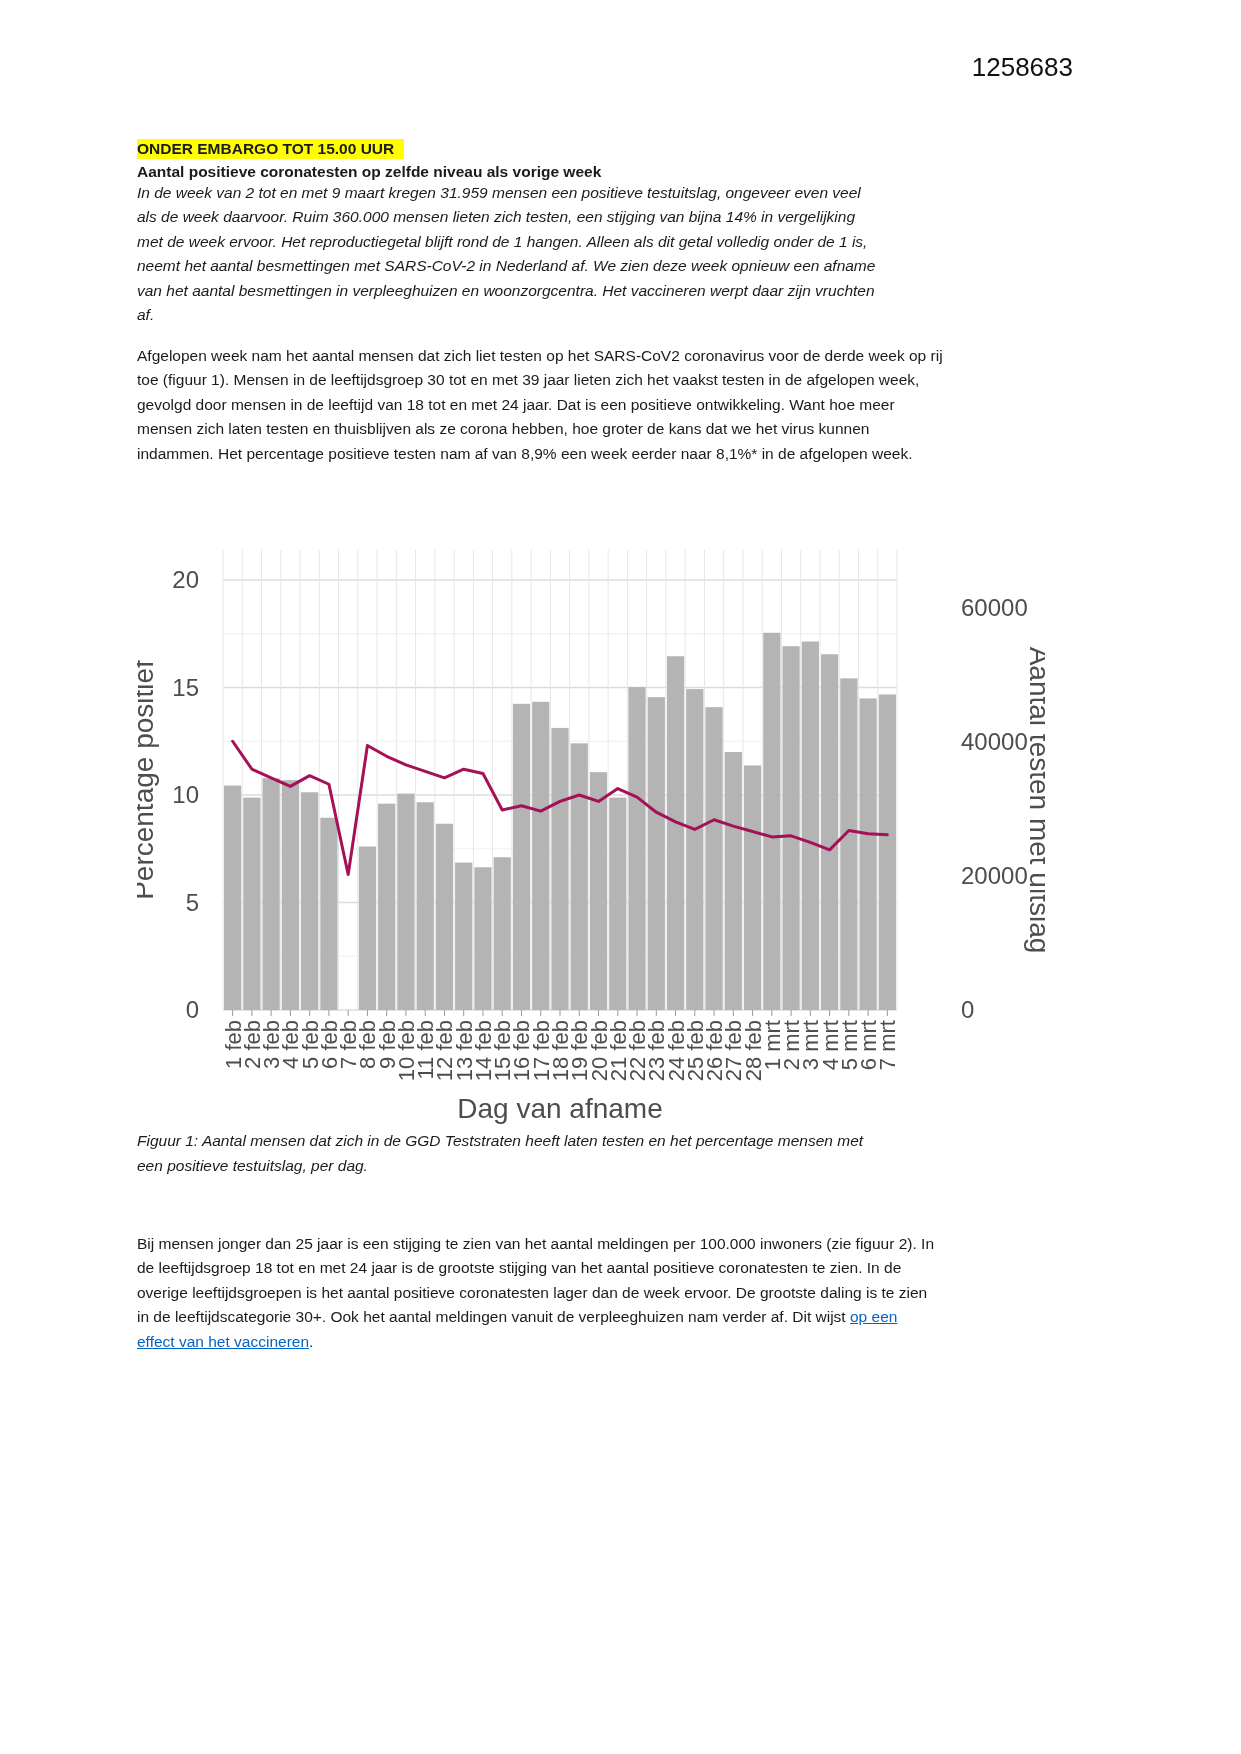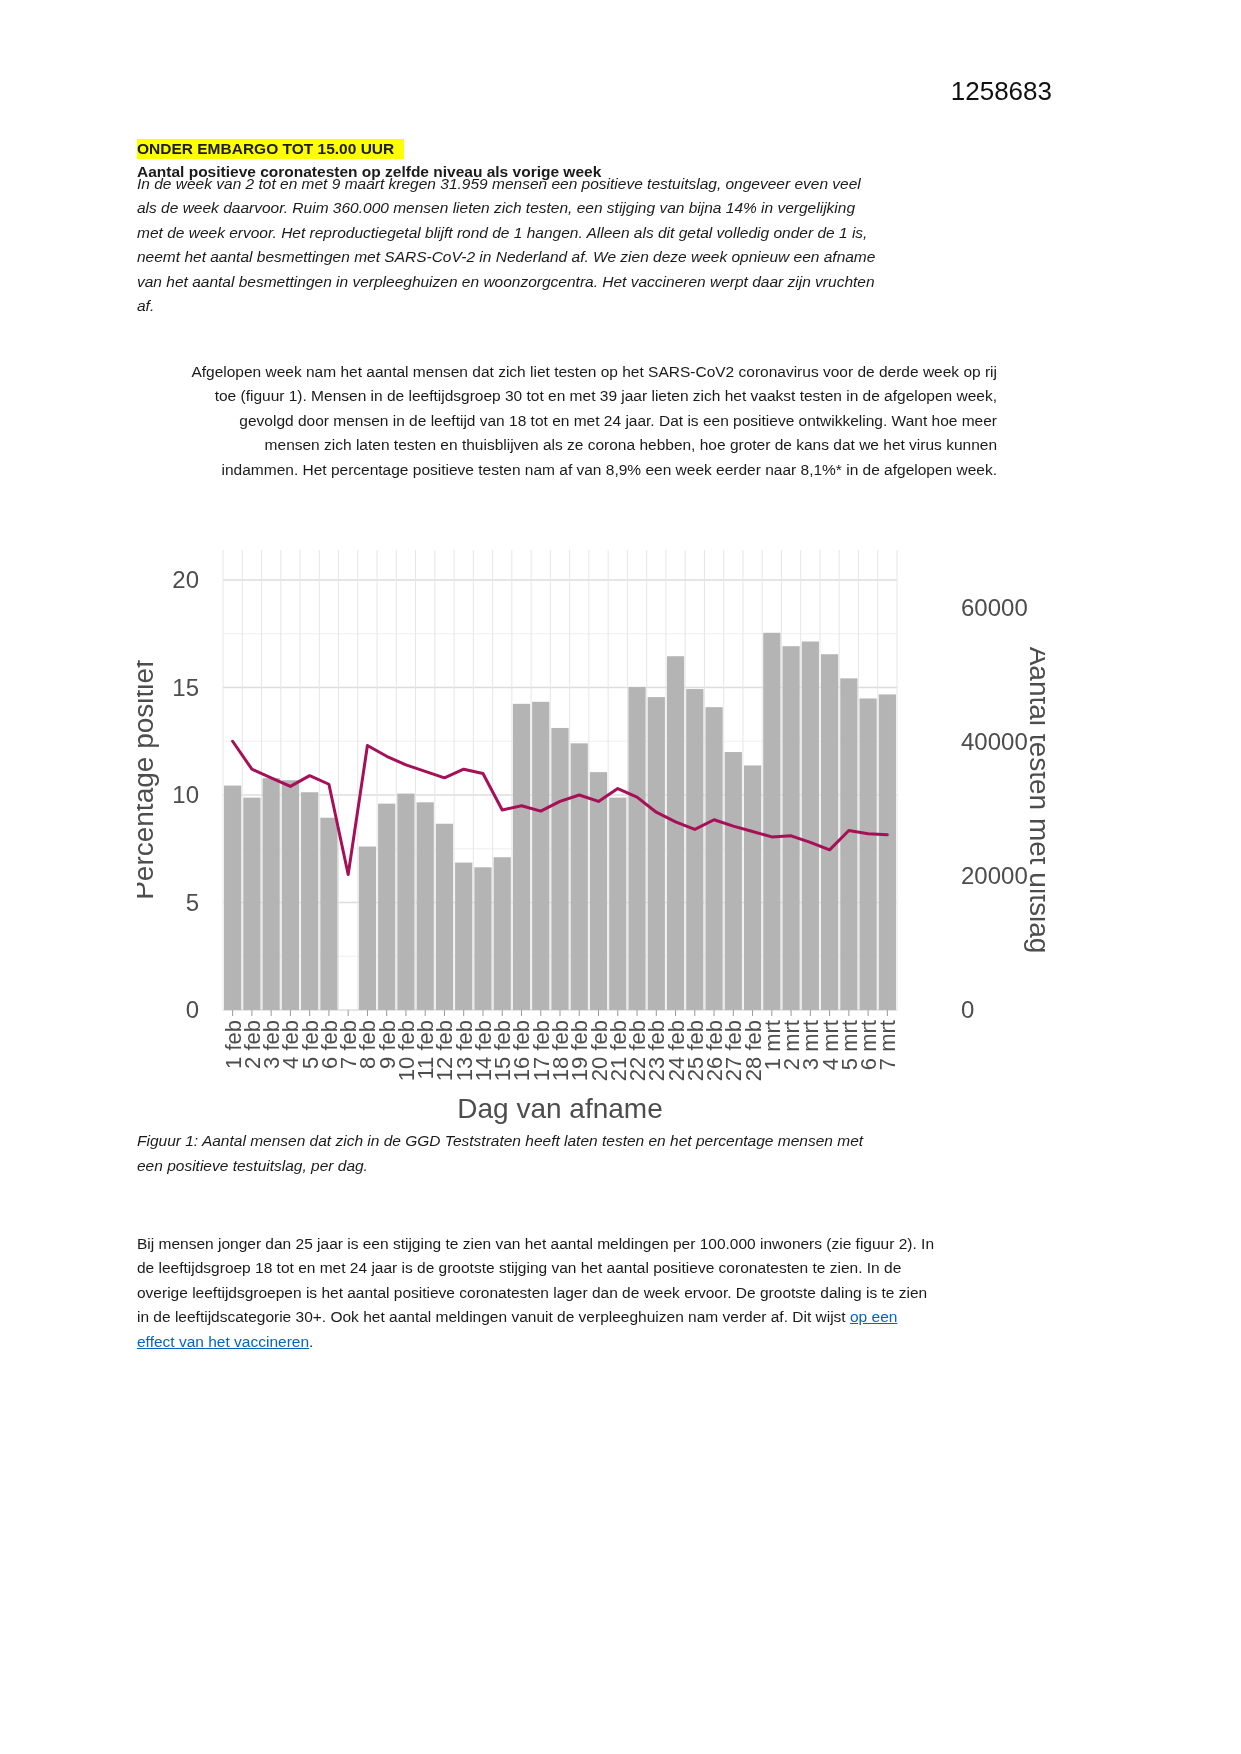--- a/index.html
+++ b/index.html
@@ -5,33 +5,33 @@
   html,body{margin:0;padding:0;background:#ffffff;}
   .page{
     position:relative;
     width:1241px;height:1754px;
     background:#ffffff;
     font-family:"Liberation Sans",sans-serif;
     color:#1b1b1b;
     overflow:hidden;
   }
   .page-number{
-    position:absolute;top:52px;right:189px;
-    font-size:26px;color:#111;margin-top:24px;
+    position:absolute;top:52px;right:168px;
+    font-size:26px;color:#111;
   }
   .content{position:absolute;left:137px;width:860px;}
   .embargo{top:138px;}
   .embargo span{
     background:#ffff00;font-weight:bold;font-size:15.5px;line-height:22px;
     padding:1px 10px 2px 0;
   }
   .headline{top:161px;font-weight:bold;font-size:15.5px;line-height:22px;}
   .para{font-size:15.5px;line-height:24.4px;}
-  .lede{top:172px;font-style:italic;}
-  .body-par{top:360px;text-align:right;}
+  .lede{top:181px;font-style:italic;}
+  .body-par{top:344px;}
   .caption{top:1128px;font-style:italic;line-height:25px;}
   .closing{top:1232px;}
   .doc-link{color:#0563c1;text-decoration:underline;cursor:pointer;}
   .chart-wrap{position:absolute;left:137px;top:470px;width:908px;height:655px;}
   svg text{font-family:"Liberation Sans",sans-serif;}
 </style>
 </head>
 <body>
 
 <div class="page">

